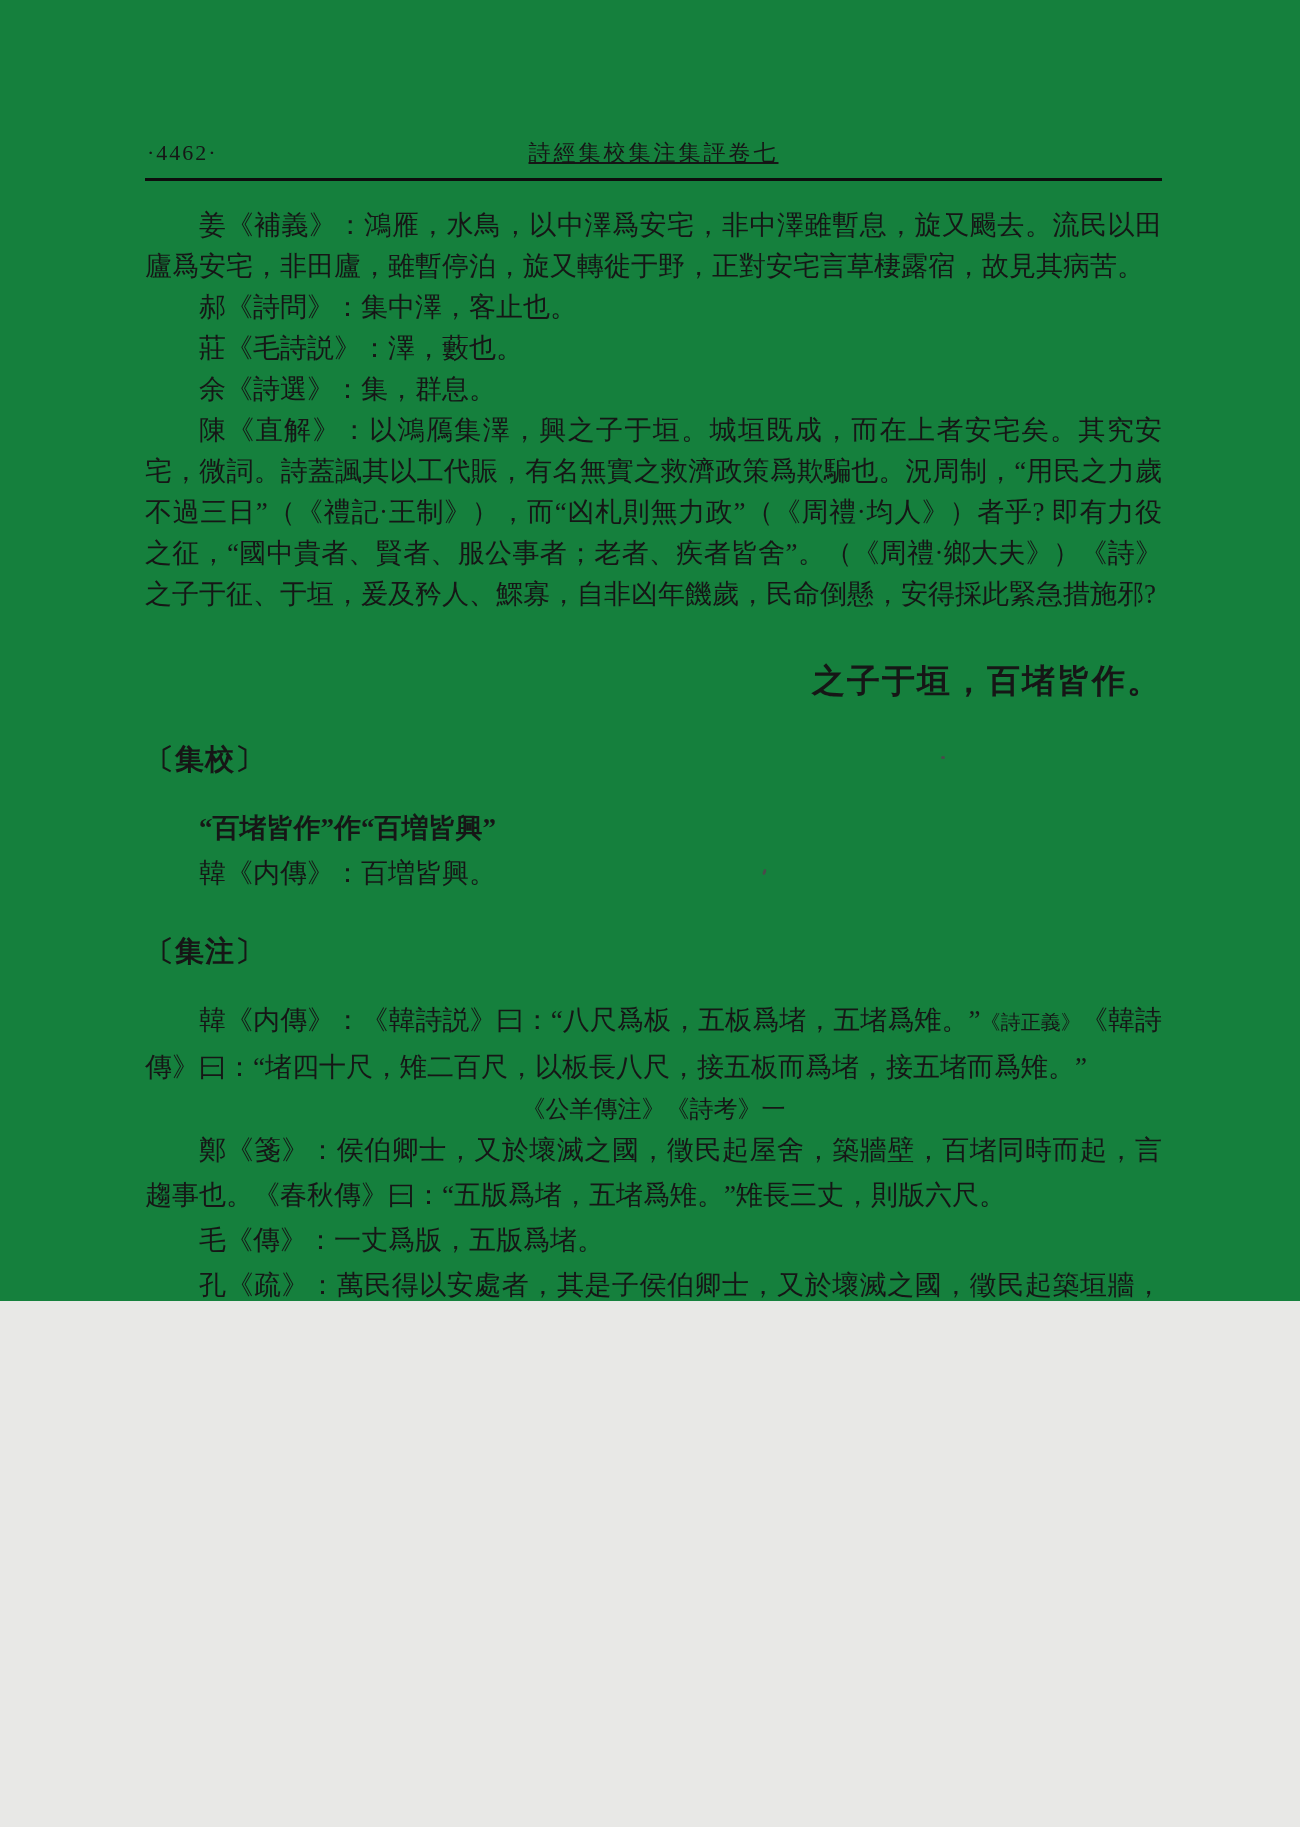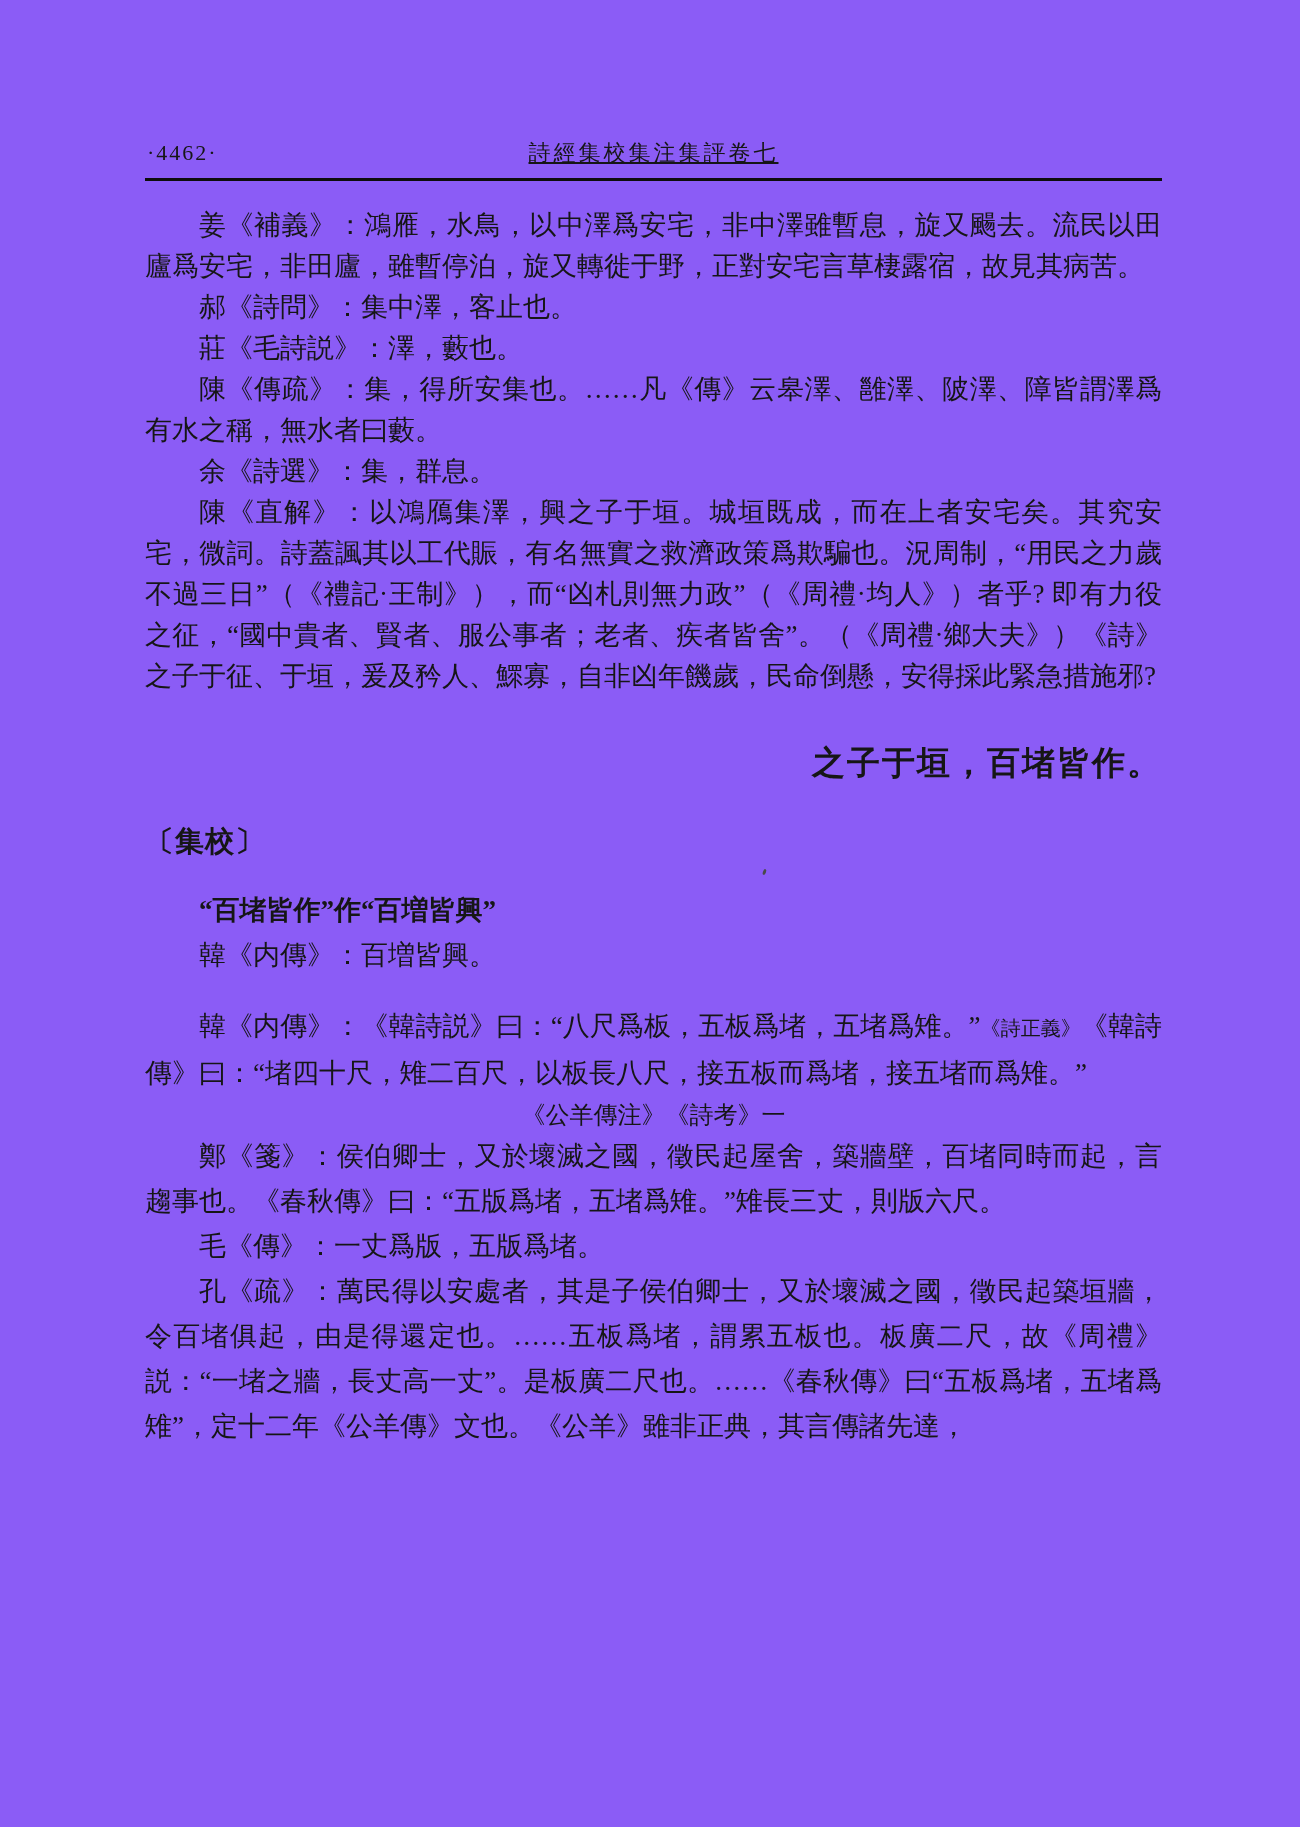--- a/index.html
+++ b/index.html
@@ -1,22 +1,22 @@
 <!DOCTYPE html>
 <html><head>
 <meta charset="utf-8">
 <style>
   * { margin: 0; padding: 0; box-sizing: border-box; }
   html, body { background: #e8e8e6; }
   .page {
     position: relative;
     width: 1300px;
-    height: 1827px;
+    height: 1301px;
     margin: 0 auto;
-    background: #8b5cf6;
+    background: #15803d;
     color: #161616;
     font-family: "Liberation Serif", "DejaVu Serif", serif;
     overflow: hidden;
     padding-left: 9px;
   }
   .margin-box {
     position: absolute;
     left: 145px;
     right: 138px;
     top: 138px;
@@ -118,33 +118,33 @@
     <div class="header-row">
       <span class="page-number">·4462·</span>
       <span class="running-title">詩經集校集注集評卷七</span>
     </div>
     <div class="header-rule"></div>
 
     <div class="body-block">
       <p class="para">姜《補義》：鴻雁，水鳥，以中澤爲安宅，非中澤雖暫息，旋又颺去。流民以田廬爲安宅，非田廬，雖暫停泊，旋又轉徙于野，正對安宅言草棲露宿，故見其病苦。</p>
       <p class="para">郝《詩問》：集中澤，客止也。</p>
       <p class="para">莊《毛詩説》：澤，藪也。</p>
-      <p class="para">陳《傳疏》：集，得所安集也。……凡《傳》云皋澤、雝澤、陂澤、障皆謂澤爲有水之稱，無水者曰藪。</p>
       <p class="para">余《詩選》：集，群息。</p>
       <p class="para">陳《直解》：以鴻鴈集澤，興之子于垣。城垣既成，而在上者安宅矣。其究安宅，微詞。詩蓋諷其以工代賑，有名無實之救濟政策爲欺騙也。況周制，“用民之力歲不過三日”（《禮記·王制》），而“凶札則無力政”（《周禮·均人》）者乎? 即有力役之征，“國中貴者、賢者、服公事者；老者、疾者皆舍”。（《周禮·鄉大夫》）《詩》之子于征、于垣，爰及矜人、鰥寡，自非凶年饑歲，民命倒懸，安得採此緊急措施邪?</p>
     </div>
 
     <div class="verse-heading">之子于垣，百堵皆作。</div>
 
     <div class="section-label">〔集校〕</div>
     <div class="jixiao-lines">
       <p class="line variant-line">“百堵皆作”作“百増皆興”</p>
       <p class="line">韓《内傳》：百増皆興。</p>
     </div>
 
+    <div class="section-label">〔集注〕</div>
     <div class="jizhu-block">
       <p class="para"><span>韓《内傳》：《韓詩説》曰：“八尺爲板，五板爲堵，五堵爲雉。”</span><span class="small-cite">《詩正義》</span><span>《韓詩傳》曰：“堵四十尺，雉二百尺，以板長八尺，接五板而爲堵，接五堵而爲雉。”</span></p>
       <p class="small-cite-line">《公羊傳注》《詩考》一</p>
       <p class="para">鄭《箋》：侯伯卿士，又於壞滅之國，徵民起屋舍，築牆壁，百堵同時而起，言趨事也。《春秋傳》曰：“五版爲堵，五堵爲雉。”雉長三丈，則版六尺。</p>
       <p class="para">毛《傳》：一丈爲版，五版爲堵。</p>
       <p class="para">孔《疏》：萬民得以安處者，其是子侯伯卿士，又於壞滅之國，徵民起築垣牆，令百堵俱起，由是得還定也。……五板爲堵，謂累五板也。板廣二尺，故《周禮》説：“一堵之牆，長丈高一丈”。是板廣二尺也。……《春秋傳》曰“五板爲堵，五堵爲雉”，定十二年《公羊傳》文也。《公羊》雖非正典，其言傳諸先達，</p>
     </div>
 
   </div>
 </div>

